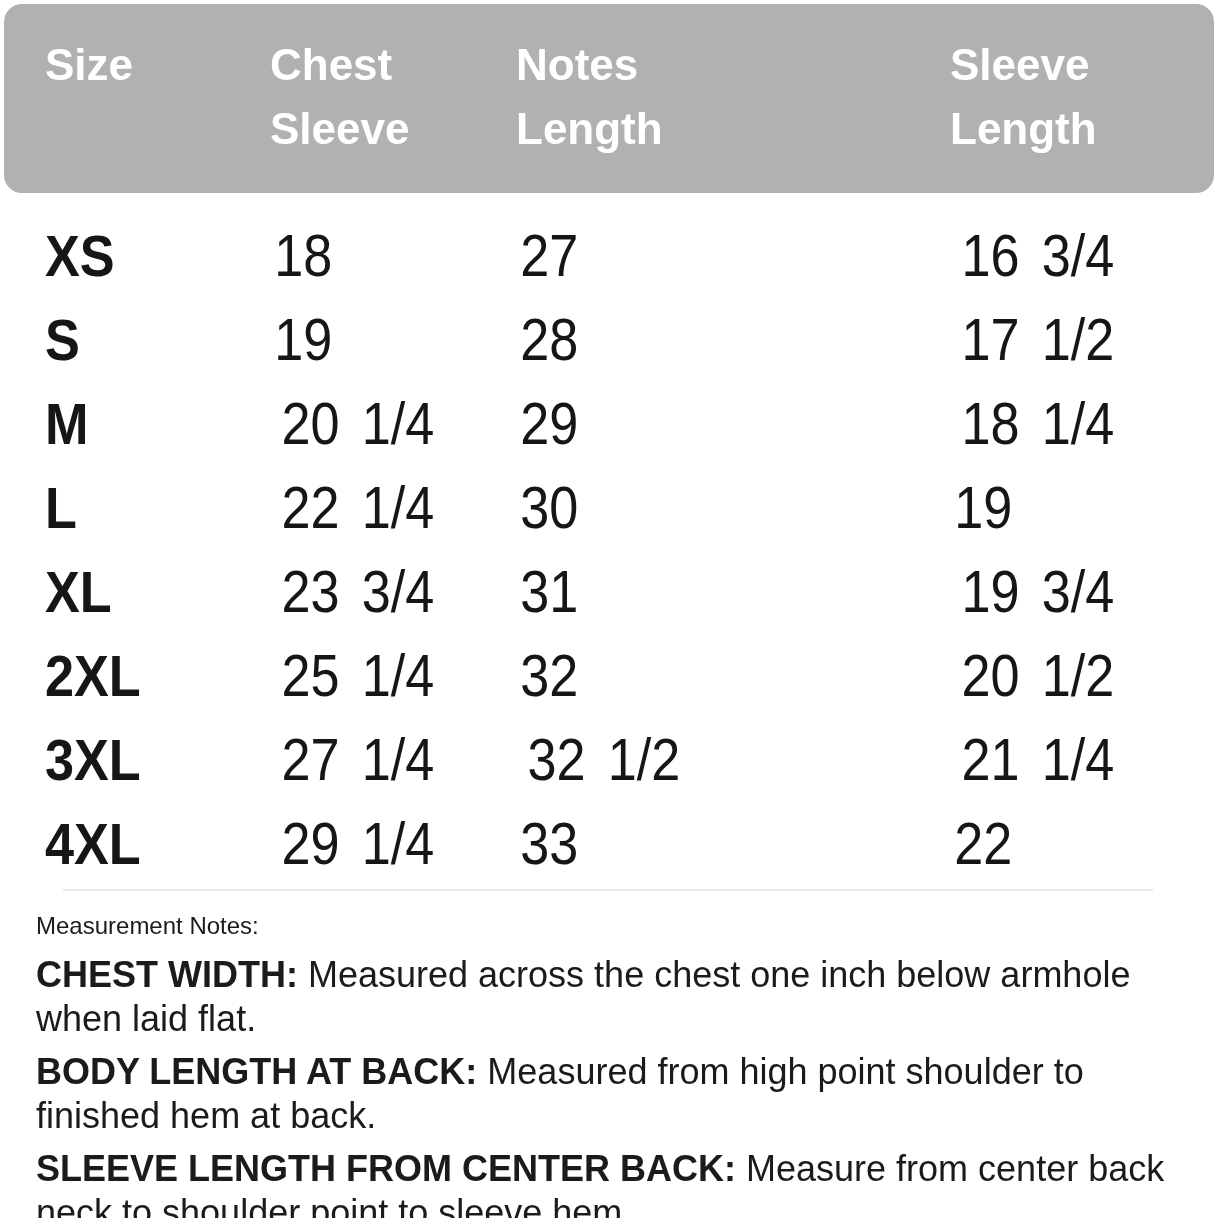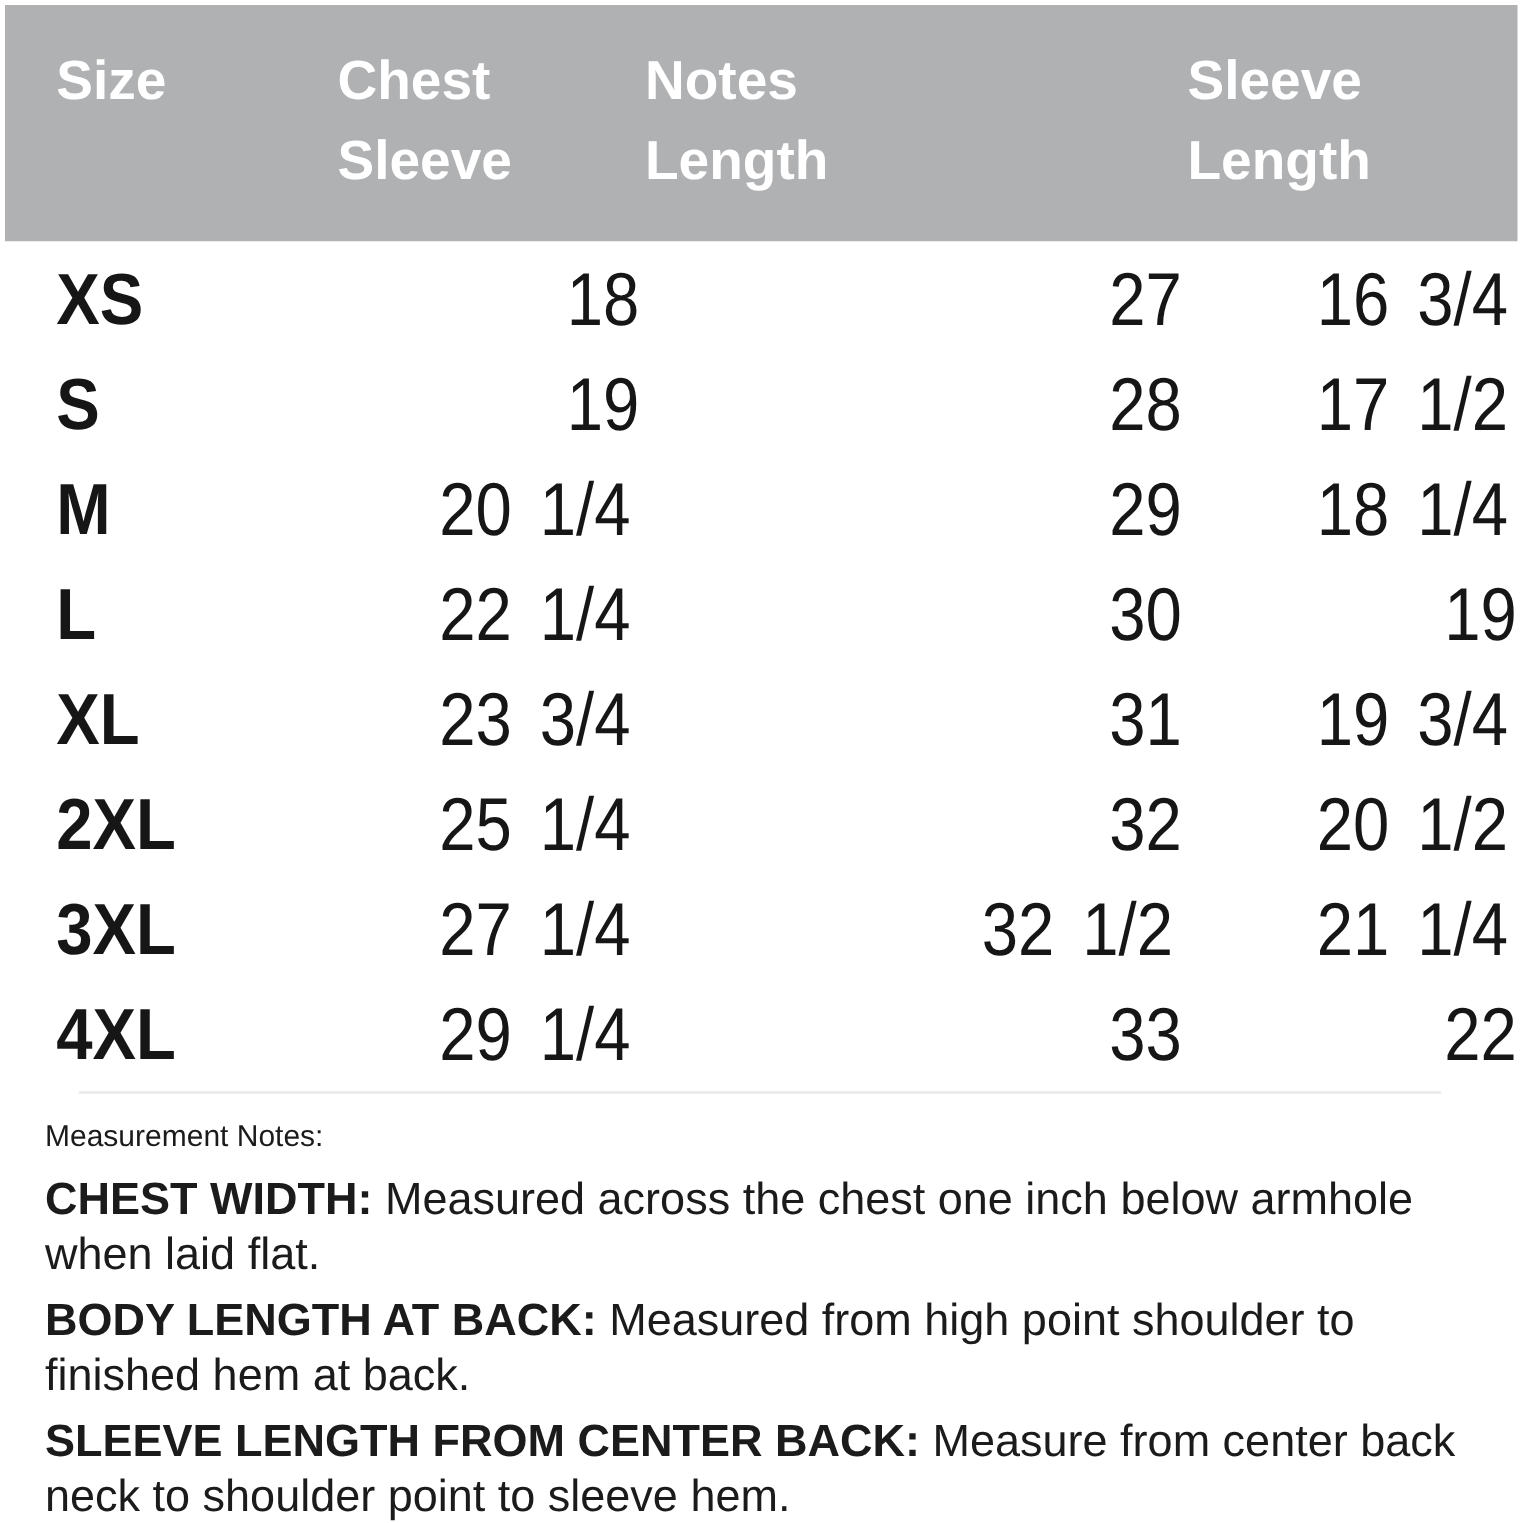--- a/index.html
+++ b/index.html
@@ -19,45 +19,46 @@
     margin: 4px 4px 0 4px;
     height: 189px;
     background: #b0b1b3;
     display: grid;
     grid-template-columns: 266px 246px 434px 264px;
     padding-top: 29px;
     color: #ffffff;
     font-weight: bold;
     font-size: 44px;
     line-height: 64px;
+    border-radius: 18px;
   }
   .th { text-align: left; }
   .th.first { text-align: left; padding-left: 41px; }
   .th span { display: block; }
 
   
-  .tbody { padding-top: 4px; }
+  .tbody { padding-top: 20px; }
   .row {
     display: grid;
     grid-template-columns: 270px 246px 434px 268px;
     height: 84px;
     align-items: center;
   }
   .size-cell {
     padding-left: 45px;
     font-weight: bold;
     font-size: 58px;
   }
   .size-cell .inner {
     display: inline-block;
     transform: scaleX(0.9);
     transform-origin: left center;
   }
   .val-cell {
-    text-align: right;
+    text-align: left;
     font-size: 60px;
     font-weight: 400;
   }
   .val-cell .inner {
     display: inline-block;
     transform: scaleX(0.87);
     word-spacing: 9px;
     white-space: nowrap;
   }
 

